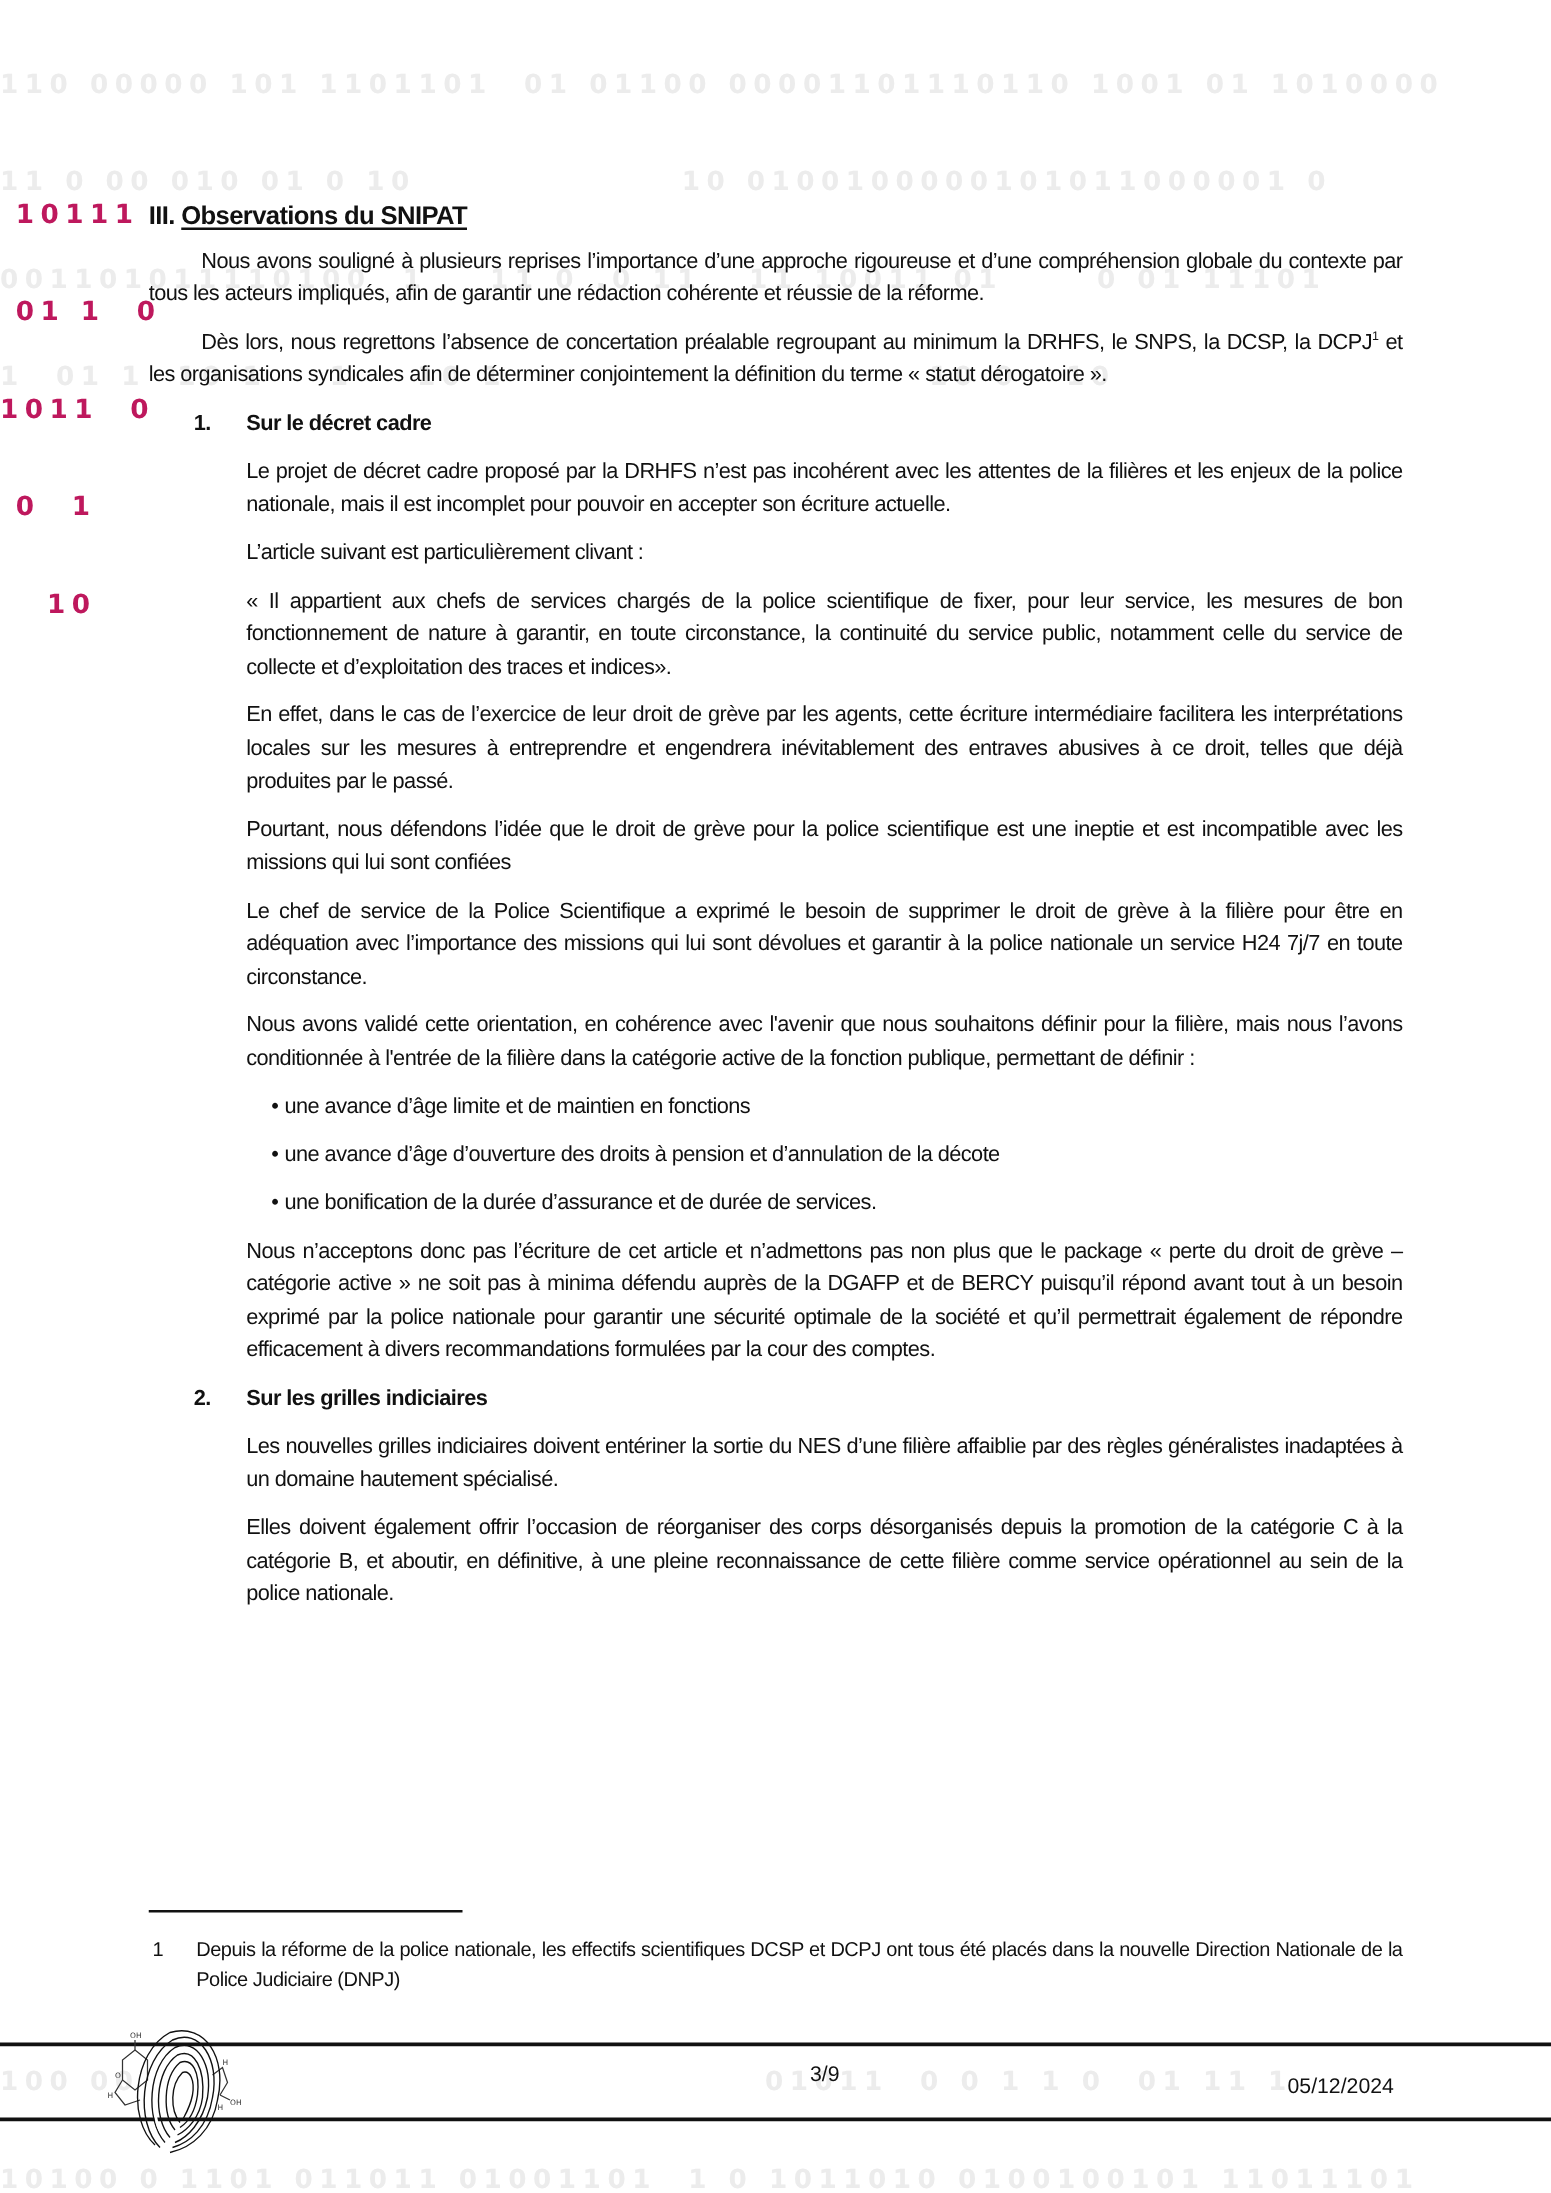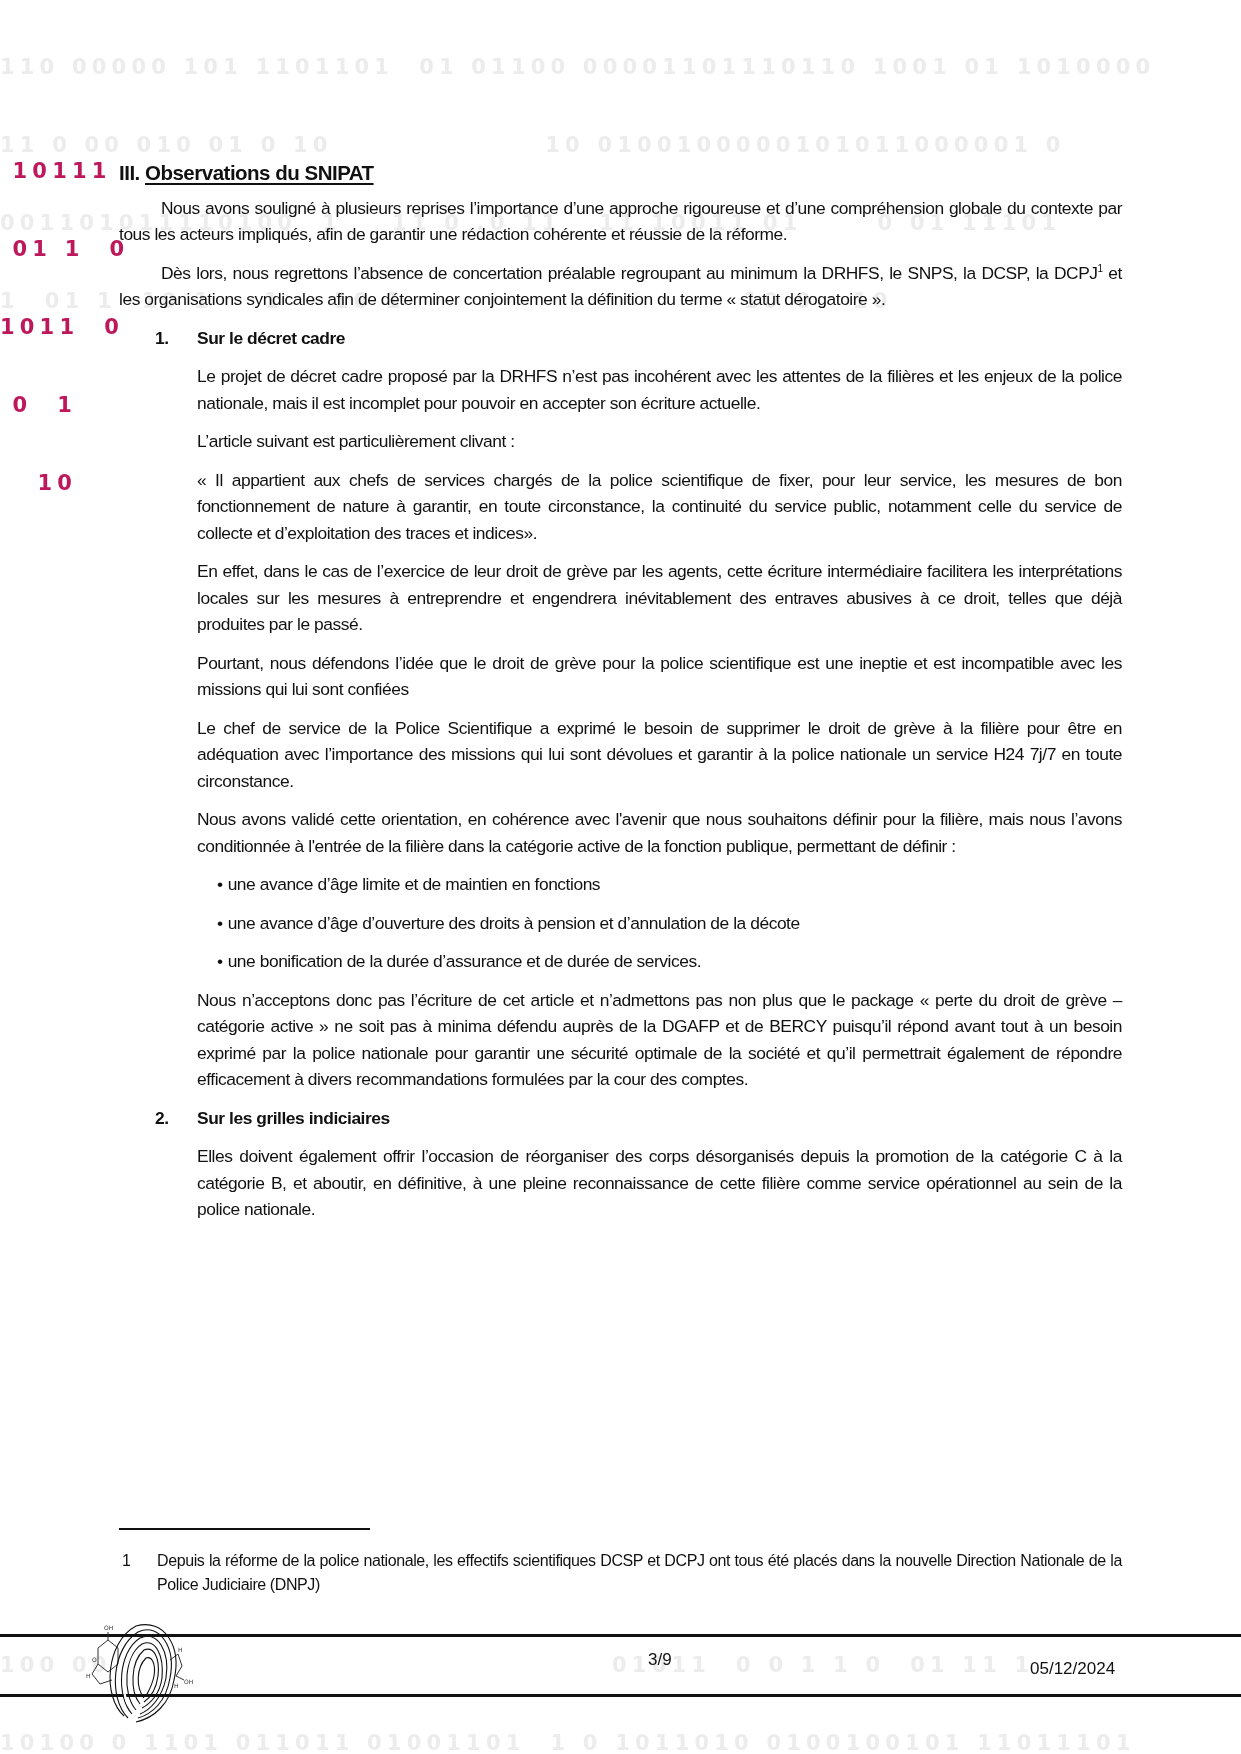--- a/index.html
+++ b/index.html
@@ -91,20 +91,21 @@
     <div class="bullet"><span class="dot">•</span><span>une avance d’âge d’ouverture des droits à pension et d’annulation de la décote</span></div>
     <div class="bullet"><span class="dot">•</span><span>une bonification de la durée d’assurance et de durée de services.</span></div>
     <p>Nous n’acceptons donc pas l’écriture de cet article et n’admettons pas non plus que le package « perte du droit de grève – catégorie active » ne soit pas à minima défendu auprès de la DGAFP et de BERCY puisqu’il répond avant tout à un besoin exprimé par la police nationale pour garantir une sécurité optimale de la société et qu’il permettrait également de répondre efficacement à divers recommandations formulées par la cour des comptes.</p>
   </div>
 
   <div class="sub-h">
     <span class="num">2.</span>
     <span>Sur les grilles indiciaires</span>
   </div>
   <div class="sub-body">
+    <p>Les nouvelles grilles indiciaires doivent entériner la sortie du NES d’une filière affaiblie par des règles généralistes inadaptées à un domaine hautement spécialisé.</p>
     <p>Elles doivent également offrir l’occasion de réorganiser des corps désorganisés depuis la promotion de la catégorie C à la catégorie B, et aboutir, en définitive, à une pleine reconnaissance de cette filière comme service opérationnel au sein de la police nationale.</p>
   </div>
 </div>
 
 <div class="fn-rule"></div>
 <div class="footnote">
   <span class="fn-num">1</span>
   <span class="fn-text">Depuis la réforme de la police nationale, les effectifs scientifiques DCSP et DCPJ ont tous été placés dans la nouvelle Direction Nationale de la Police Judiciaire (DNPJ)</span>
 </div>
 

